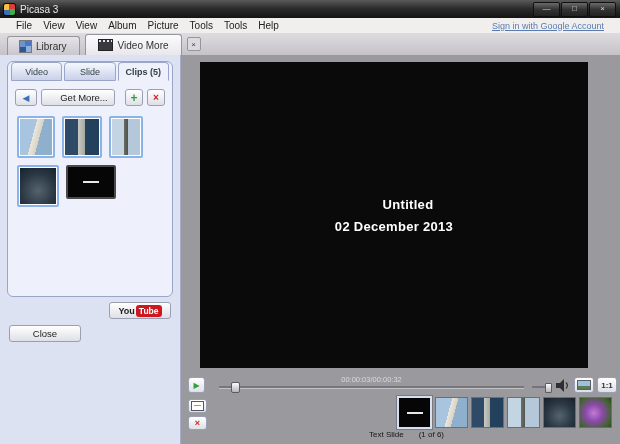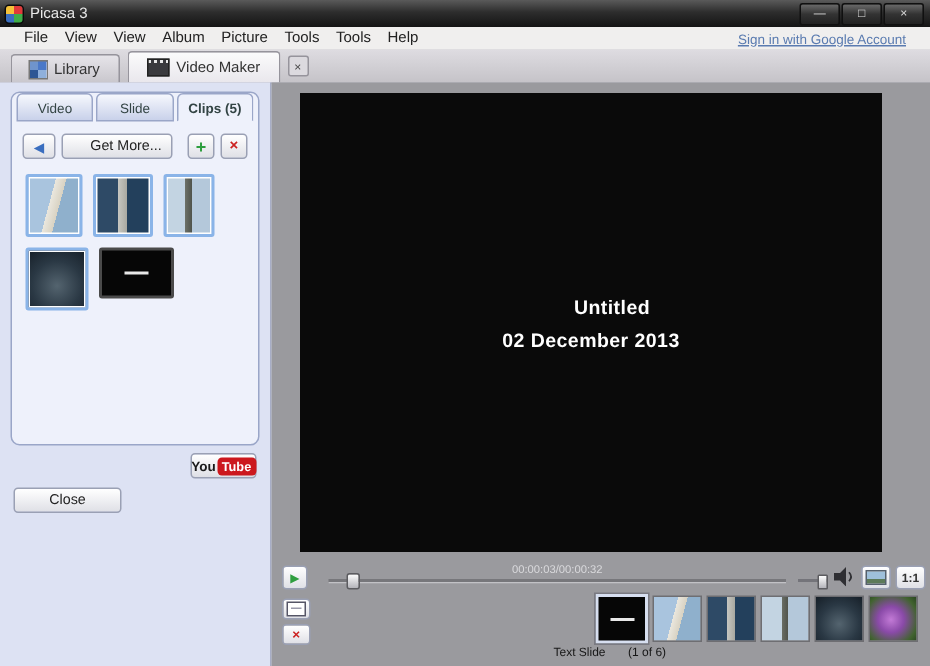--- a/index.html
+++ b/index.html
@@ -68,21 +68,21 @@
   .thumb{height:38px;border:2px solid #8ab4e8;box-shadow:inset 0 0 0 1px #fff;border-radius:2px;}
   .bg-pisa{background:linear-gradient(105deg,#a9c4de 42%,#eae7de 42%,#d8d2c2 58%,#8fb0cc 58%);}
   .bg-tower{background:linear-gradient(90deg,#2e4a66 40%,#c8c8c2 40%,#a8a8a0 58%,#23405c 58%);}
   .bg-column{background:linear-gradient(90deg,#c3d4e2 42%,#6b6f66 42%,#50544c 56%,#b4c8da 56%);}
   .bg-ship{background:radial-gradient(circle at 50% 62%,#54646f 0%,#2a3844 55%,#161f28 100%);}
   .bg-text{background:#060606;background-image:linear-gradient(#e8e8e8,#e8e8e8);
     background-size:16px 2px;background-position:center;background-repeat:no-repeat;}
   .bg-flower{background:radial-gradient(circle at 45% 52%,#c27ad6 0%,#8a4aa8 38%,#41632f 78%,#2a4420 100%);}
   .t1{width:34px;} .t2{width:36px;} .t3{width:30px;} .t4{width:38px;}
   .t5{width:46px;height:30px;border-color:#4a4a4a;box-shadow:none;}
-  .yt-btn{position:absolute;right:9px;top:247px;width:44px;height:17px;gap:1px;}
+  .yt-btn{position:absolute;right:9px;top:247px;width:62px;height:17px;gap:1px;}
   .yt-you{font-weight:bold;font-size:9px;color:#1a1a1a;}
   .yt-tube{background:#cc181e;color:#fff;font-weight:bold;font-size:8.5px;
     padding:1px 3px;border-radius:3px;}
   .action-row{position:absolute;left:9px;right:9px;top:270px;display:flex;
     justify-content:space-between;}
   .close-btn{width:72px;height:17px;}
   .create-btn{width:76px;height:17px;}
 
   
   .main-area{position:absolute;left:181px;top:55px;right:0;bottom:0;background:#9a9a9e;}
@@ -152,21 +152,21 @@
     <span class="signin">Sign in with Google Account</span>
   </div>
 
   <div class="tabbar">
     <div class="tab">
       <span class="lib-icon"></span>
       <span>Library</span>
     </div>
     <div class="tab active">
       <span class="vm-icon"></span>
-      <span>Video Maker</span>
+      <span>Video More</span>
     </div>
     <span class="tab-close">×</span>
   </div>
 
   <div class="left-panel">
     <div class="clips-panel">
       <div class="panel-tabs">
         <div class="ptab">Video</div>
         <div class="ptab">Slide</div>
         <div class="ptab active">Clips (5)</div>

